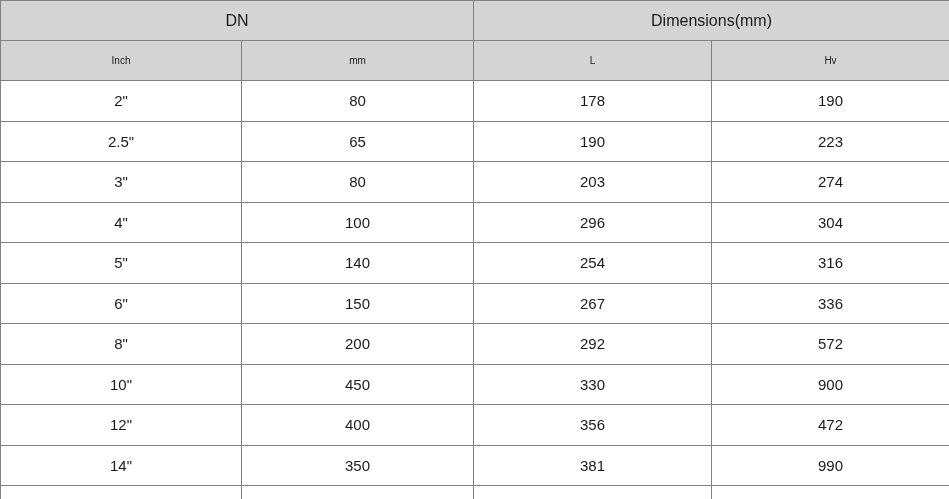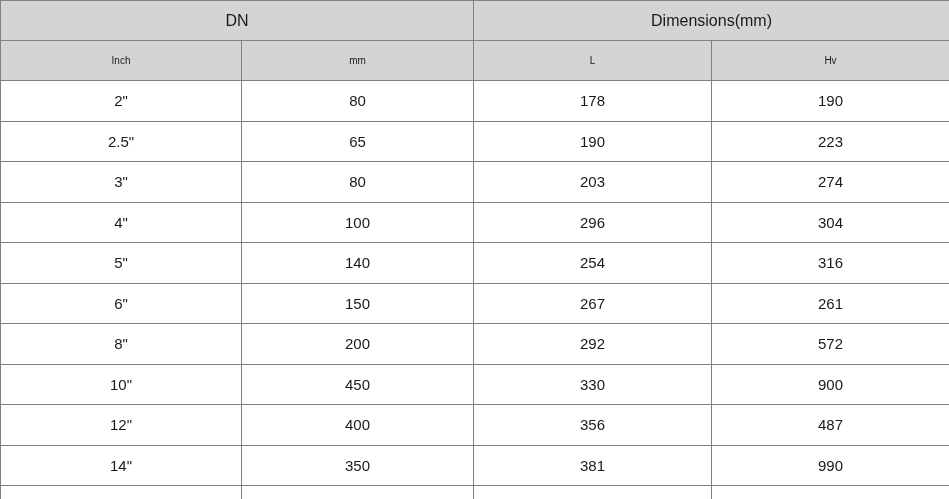--- a/index.html
+++ b/index.html
@@ -103,39 +103,39 @@
       <tr>
         <td>5"</td>
         <td>140</td>
         <td>254</td>
         <td>316</td>
       </tr>
       <tr>
         <td>6"</td>
         <td>150</td>
         <td>267</td>
-        <td>261</td>
+        <td>336</td>
       </tr>
       <tr>
         <td>8"</td>
         <td>200</td>
         <td>292</td>
         <td>572</td>
       </tr>
       <tr>
         <td>10"</td>
         <td>450</td>
         <td>330</td>
         <td>900</td>
       </tr>
       <tr>
         <td>12"</td>
         <td>400</td>
         <td>356</td>
-        <td>487</td>
+        <td>472</td>
       </tr>
       <tr>
         <td>14"</td>
         <td>350</td>
         <td>381</td>
         <td>990</td>
       </tr>
       <tr>
         <td>16"</td>
         <td>400</td>

